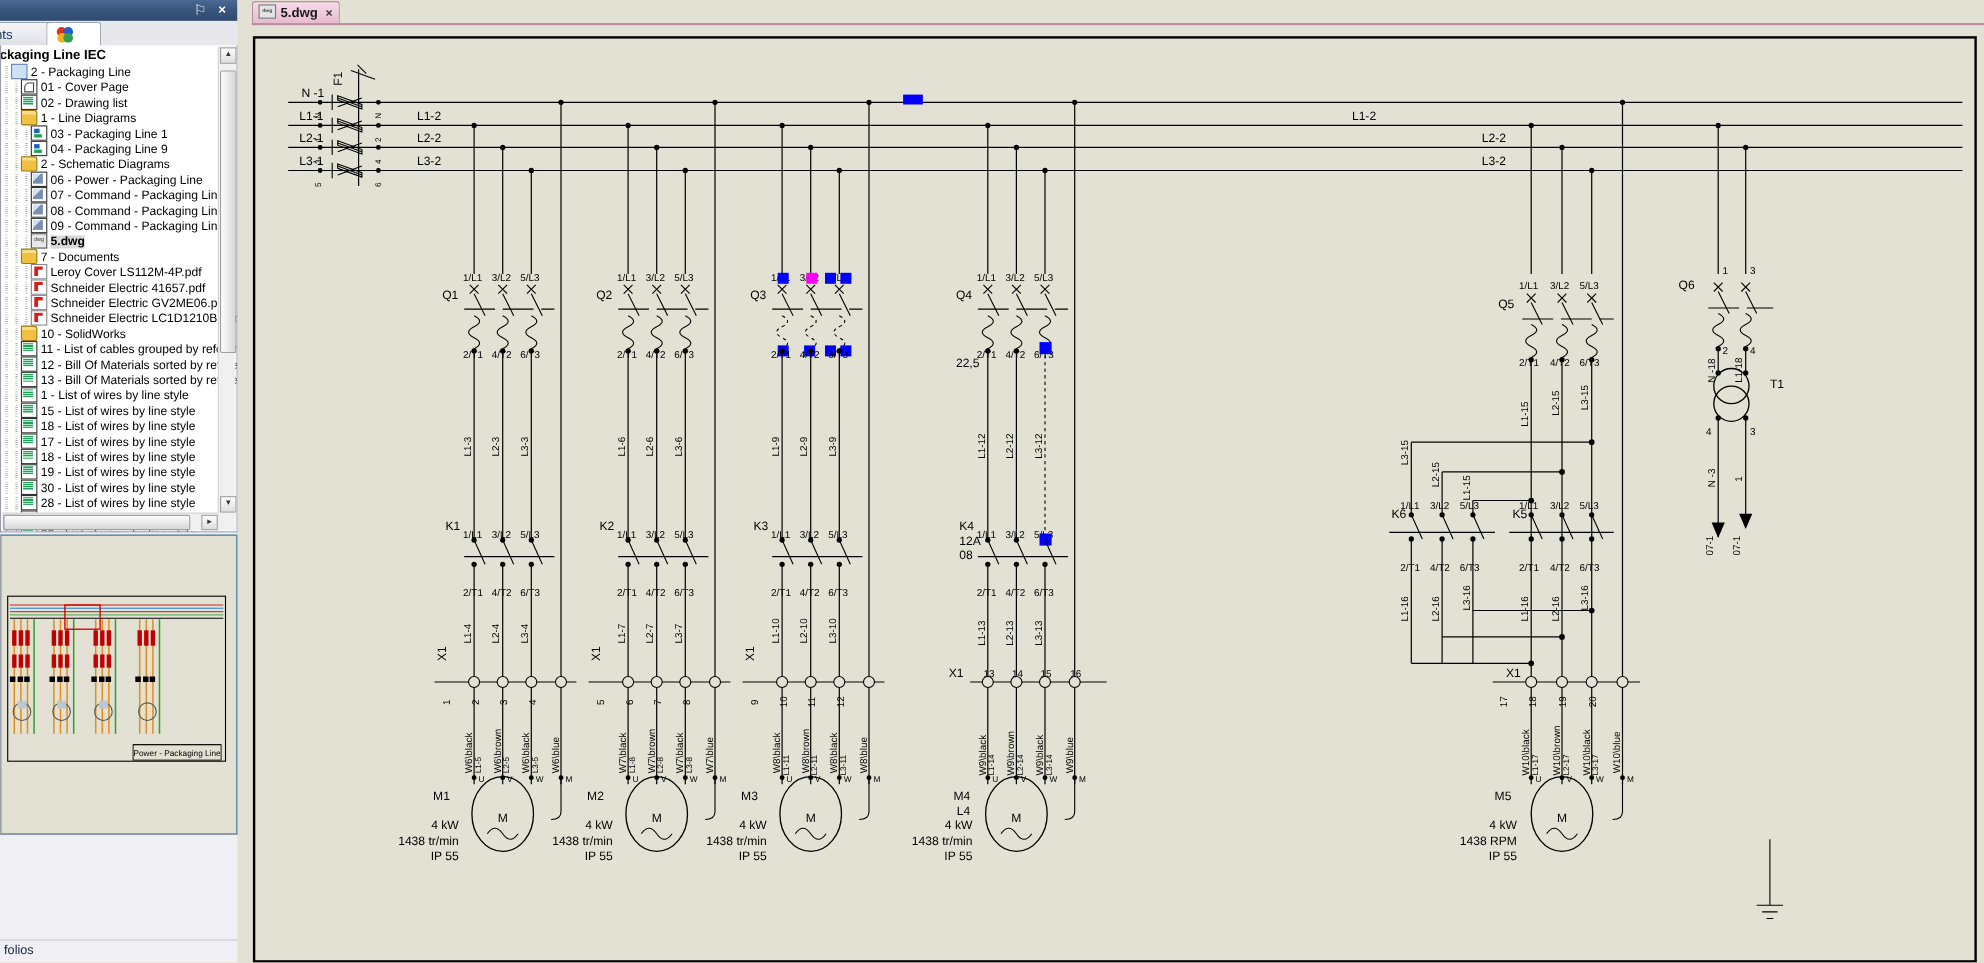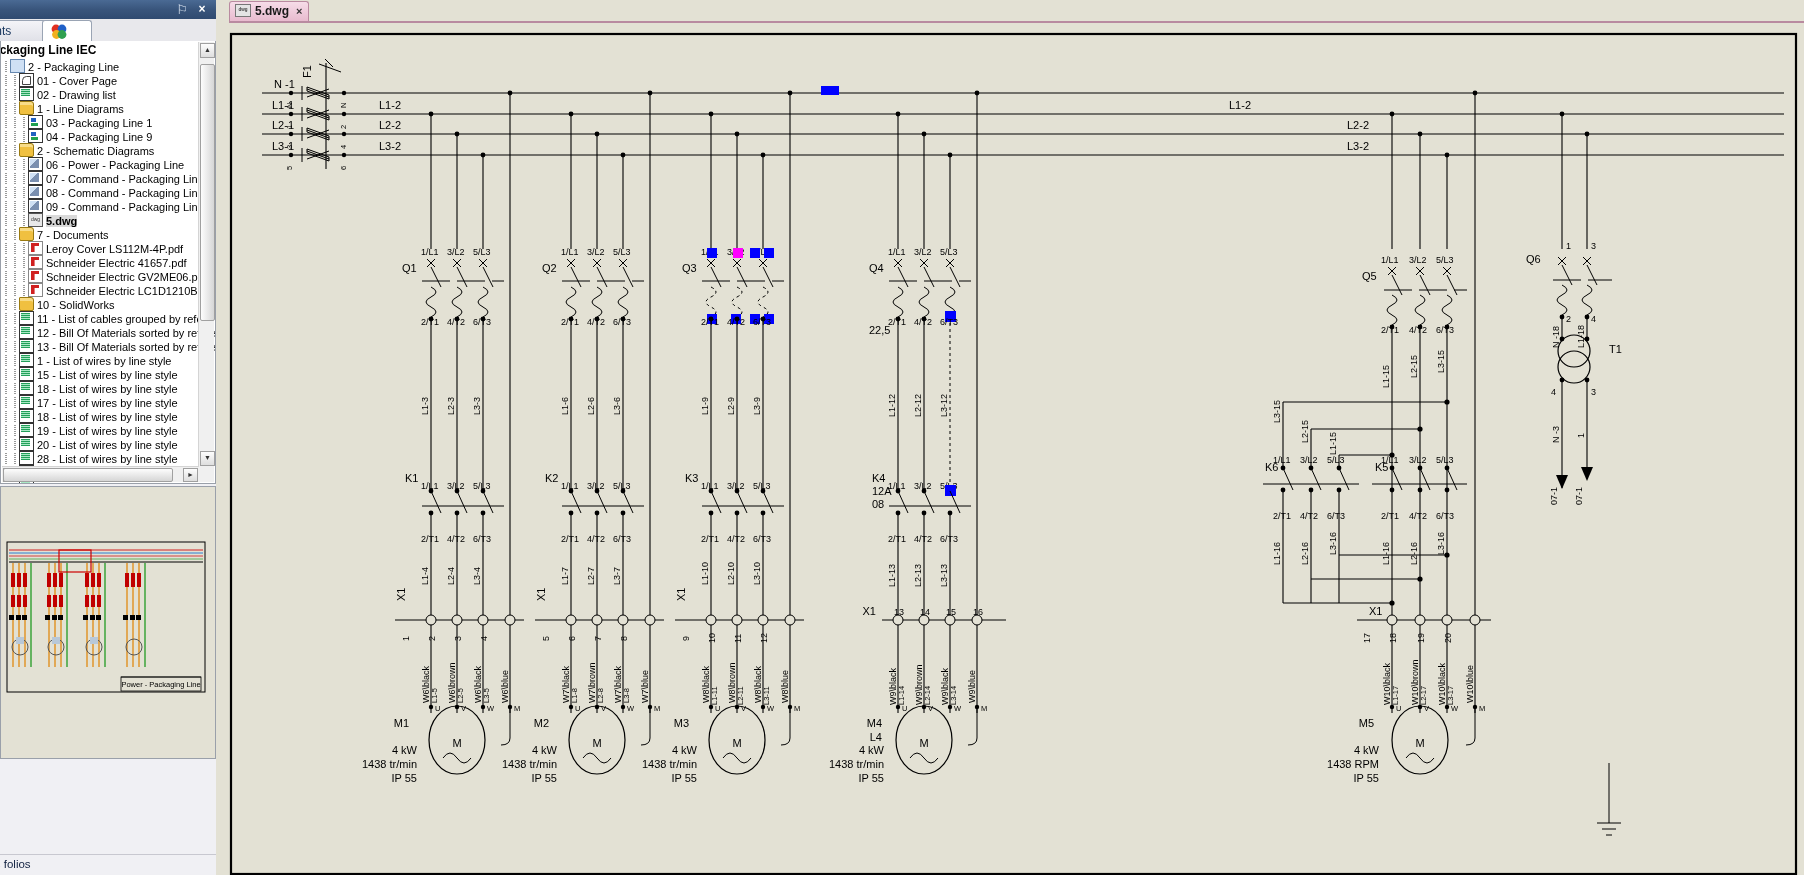--- a/index.html
+++ b/index.html
@@ -141,21 +141,21 @@
         <div class="trow"><span class="dots"></span><span class="dots"></span><span class="ico ic-folder"></span><span class="lbl">10 - SolidWorks</span></div>
         <div class="trow"><span class="dots"></span><span class="dots"></span><span class="ico ic-sheet"></span><span class="lbl">11 - List of cables grouped by reference</span></div>
         <div class="trow"><span class="dots"></span><span class="dots"></span><span class="ico ic-sheet"></span><span class="lbl">12 - Bill Of Materials sorted by reference</span></div>
         <div class="trow"><span class="dots"></span><span class="dots"></span><span class="ico ic-sheet"></span><span class="lbl">13 - Bill Of Materials sorted by reference</span></div>
         <div class="trow"><span class="dots"></span><span class="dots"></span><span class="ico ic-sheet"></span><span class="lbl">1 - List of wires by line style</span></div>
         <div class="trow"><span class="dots"></span><span class="dots"></span><span class="ico ic-sheet"></span><span class="lbl">15 - List of wires by line style</span></div>
         <div class="trow"><span class="dots"></span><span class="dots"></span><span class="ico ic-sheet"></span><span class="lbl">18 - List of wires by line style</span></div>
         <div class="trow"><span class="dots"></span><span class="dots"></span><span class="ico ic-sheet"></span><span class="lbl">17 - List of wires by line style</span></div>
         <div class="trow"><span class="dots"></span><span class="dots"></span><span class="ico ic-sheet"></span><span class="lbl">18 - List of wires by line style</span></div>
         <div class="trow"><span class="dots"></span><span class="dots"></span><span class="ico ic-sheet"></span><span class="lbl">19 - List of wires by line style</span></div>
-        <div class="trow"><span class="dots"></span><span class="dots"></span><span class="ico ic-sheet"></span><span class="lbl">20 - List of wires by line style</span></div>
+        <div class="trow"><span class="dots"></span><span class="dots"></span><span class="ico ic-sheet"></span><span class="lbl">30 - List of wires by line style</span></div>
         <div class="trow"><span class="dots"></span><span class="dots"></span><span class="ico ic-sheet"></span><span class="lbl">28 - List of wires by line style</span></div>
         <div class="trow"><span class="dots"></span><span class="dots"></span><span class="ico ic-sheet"></span><span class="lbl">22 - List of wires by line style</span></div>
         <div class="trow"><span class="dots"></span><span class="dots"></span><span class="ico ic-sheet"></span><span class="lbl">23 - List of wires by line style</span></div>
       </div>
 
     <div id="tree-vscroll">
       <div class="sarrow" style="top:1px">▲</div>
       <div id="tree-thumb"></div>
       <div class="sarrow" style="bottom:16px">▼</div>
     </div>

